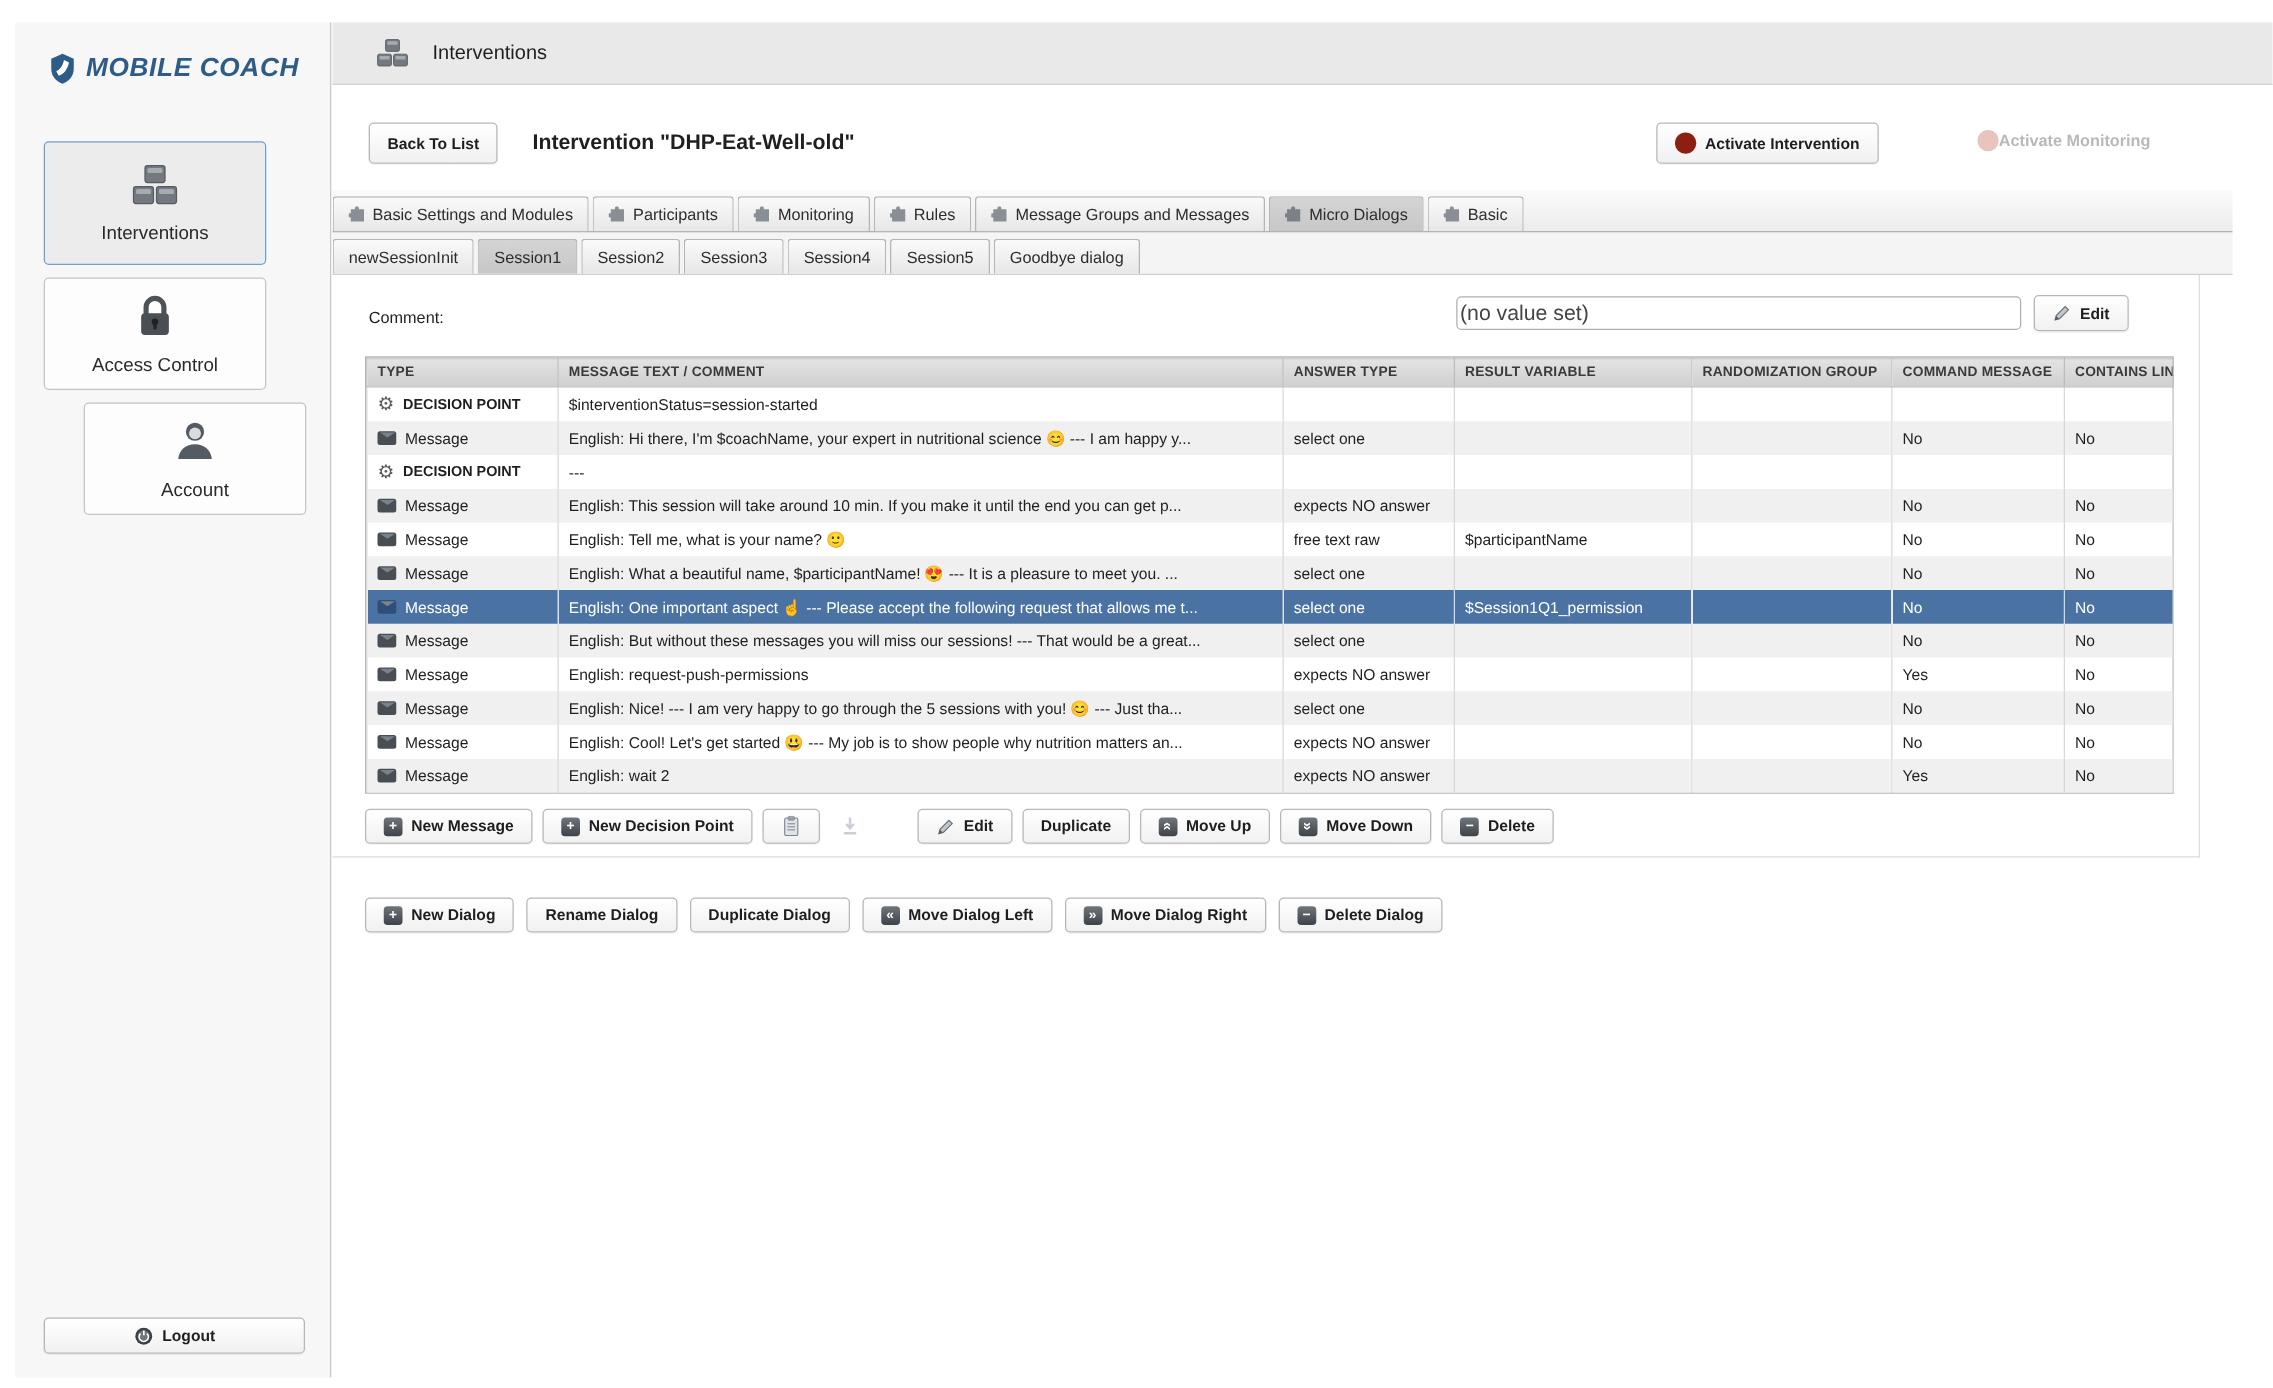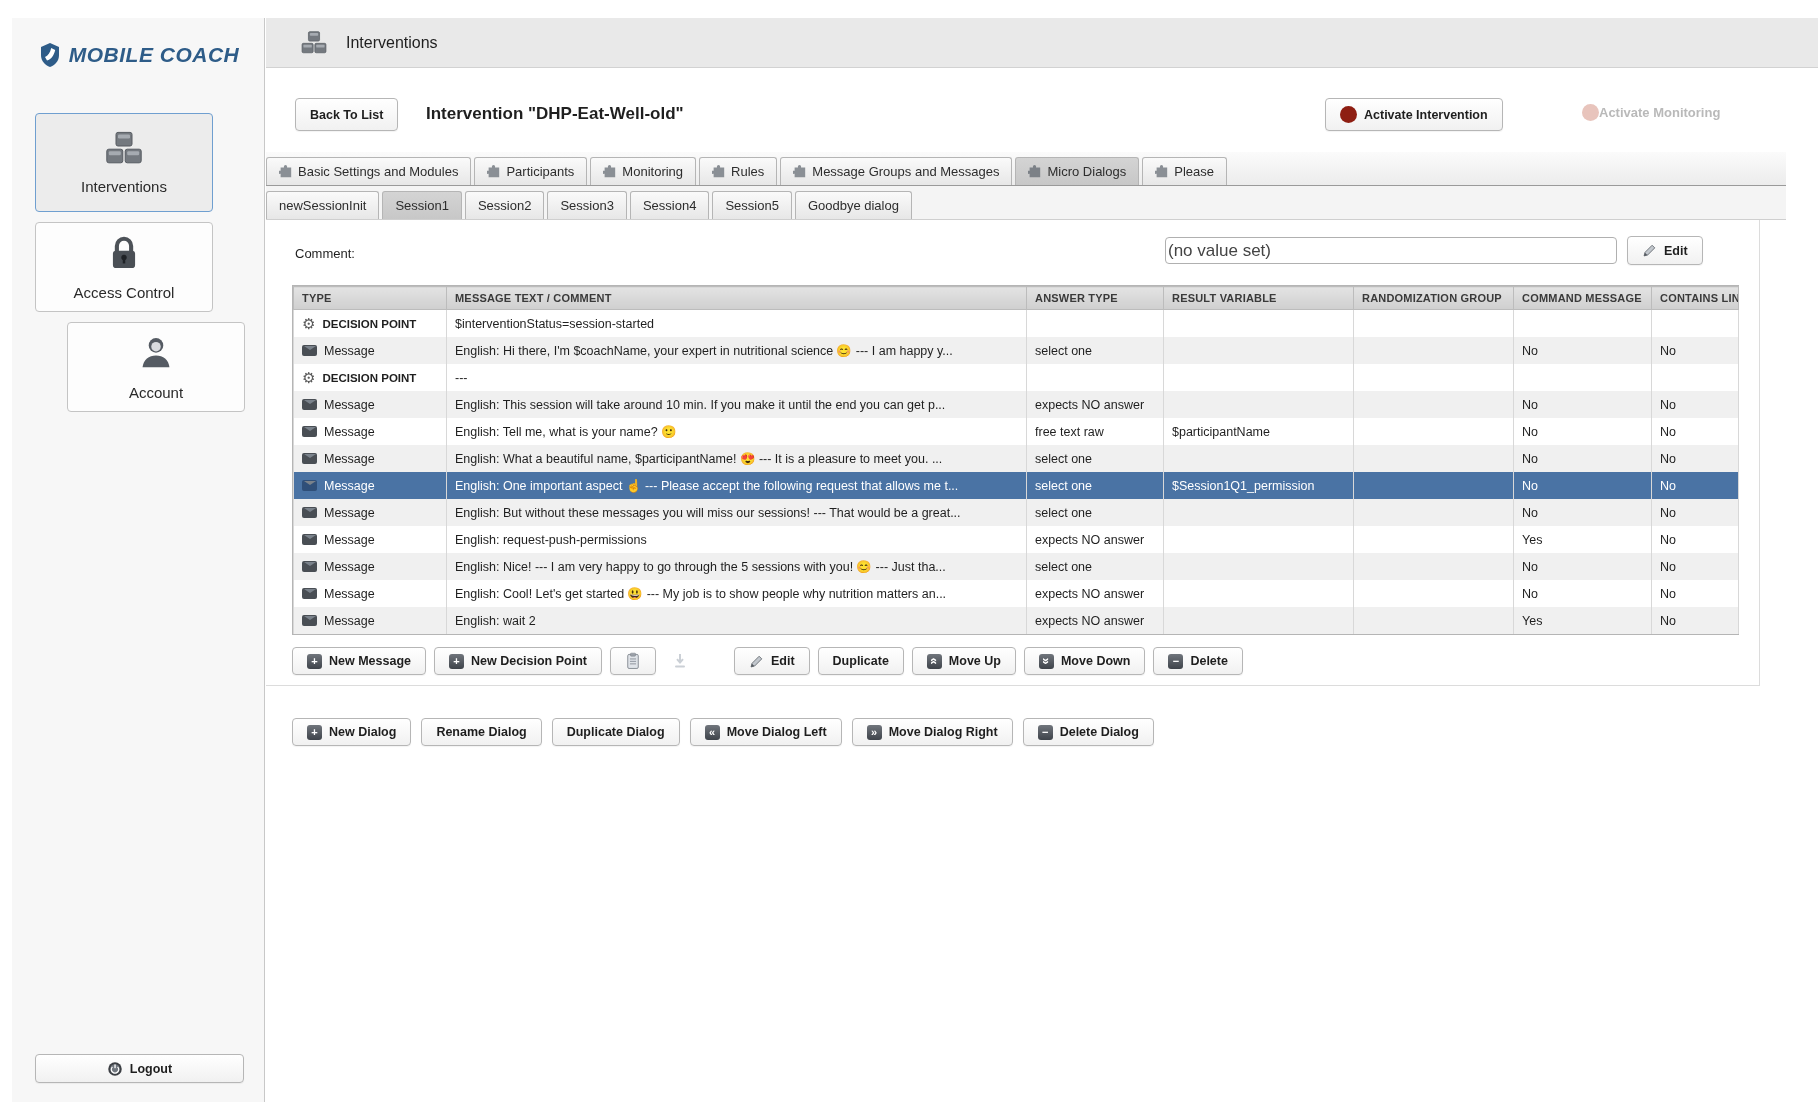--- a/index.html
+++ b/index.html
@@ -223,21 +223,21 @@
     <div class="tab active">
       <svg width="13" height="13" viewBox="0 0 16 16">
           <path fill="#7c8187" d="M8 0a2 2 0 0 0-2 2c0 .4.1.7.2 1H2v4.2c-.3-.1-.6-.2-1-.2a2 2 0 0 0 0 4c.4 0 .7-.1 1-.2V15h13V3H9.8c.1-.3.2-.6.2-1a2 2 0 0 0-2-2z"></path>
         </svg>
       <span>Micro Dialogs</span>
     </div>
     <div class="tab">
       <svg width="13" height="13" viewBox="0 0 16 16">
           <path fill="#8a8f95" d="M8 0a2 2 0 0 0-2 2c0 .4.1.7.2 1H2v4.2c-.3-.1-.6-.2-1-.2a2 2 0 0 0 0 4c.4 0 .7-.1 1-.2V15h13V3H9.8c.1-.3.2-.6.2-1a2 2 0 0 0-2-2z"></path>
         </svg>
-      <span>Please</span>
+      <span>Basic</span>
     </div>
   </div>
 
   <div class="tabstrip sesstabs">
     <div class="tab">
         <span>newSessionInit</span>
       </div>
     <div class="tab active">
         <span>Session1</span>
       </div>

